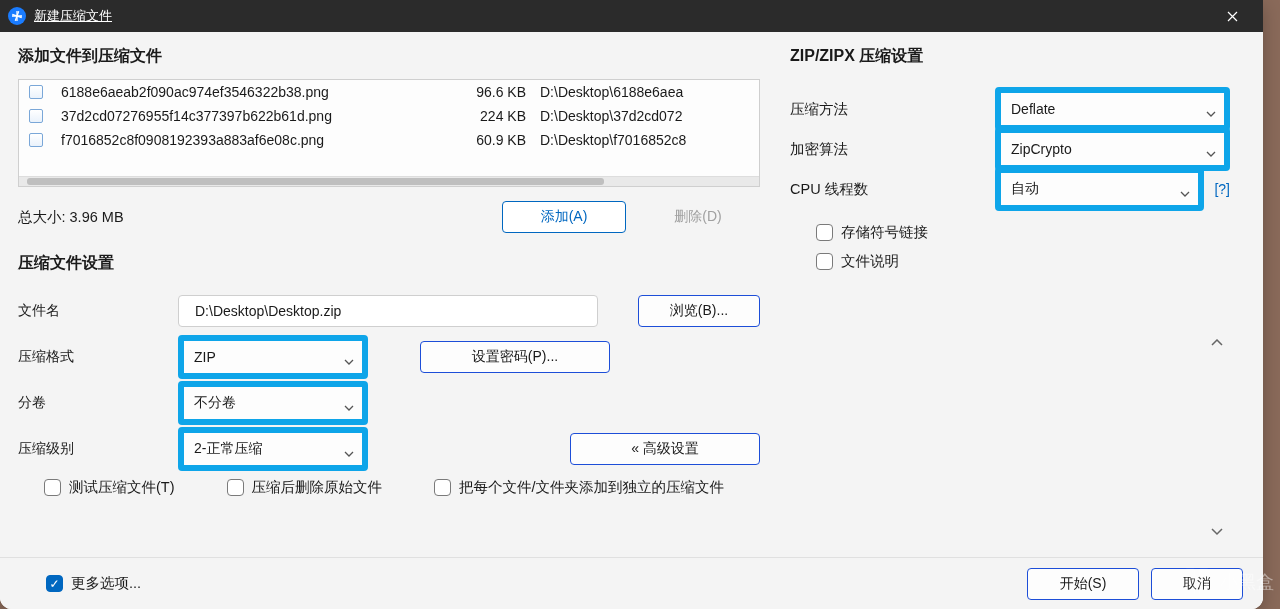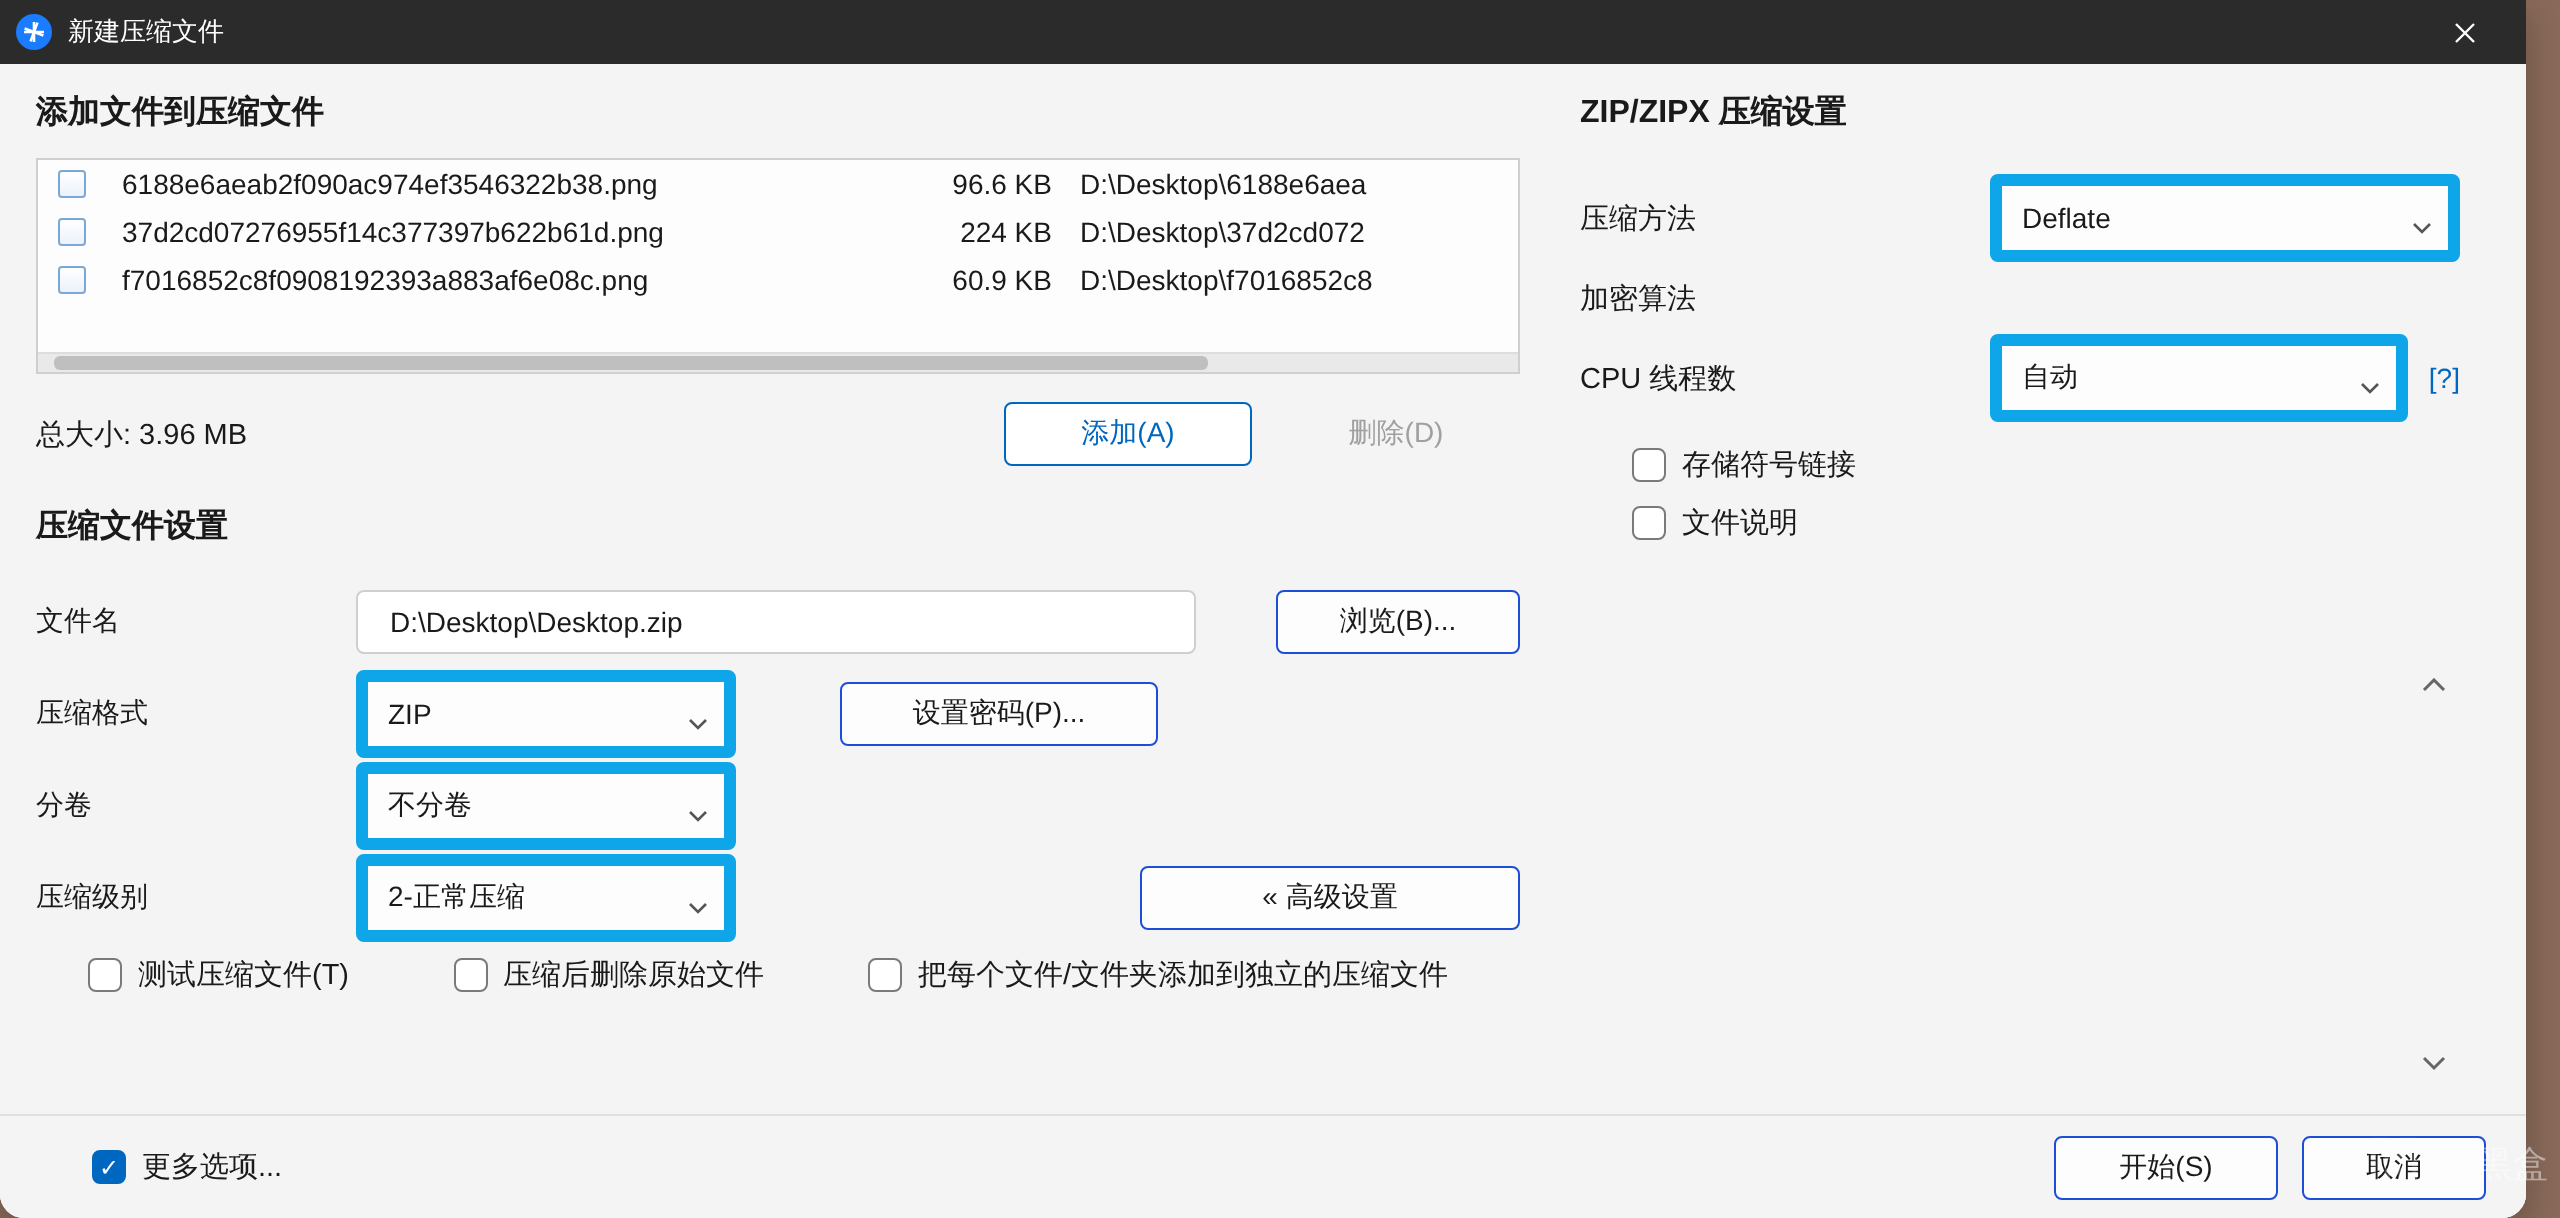--- a/index.html
+++ b/index.html
@@ -34,21 +34,21 @@
       padding: 0 8px;
     }
     .app-icon {
       width: 18px; height: 18px;
       border-radius: 50%;
       background: #1a7cff;
       display: flex; align-items: center; justify-content: center;
       margin-right: 8px;
     }
     .app-icon svg { width:10px; height:10px; fill:#fff; }
-    .titlebar-title { font-size: 13px; flex: 1; }
+    .titlebar-title { font-size: 13px; flex: 1; text-decoration: underline; }
     .titlebar-close {
       width: 46px; height: 32px;
       display: flex; align-items: center; justify-content: center;
       color: #fff;
     }
     .body {
       flex: 1;
       display: flex;
       flex-direction: column;
       background: #f4f4f4;
@@ -154,21 +154,21 @@
       font-size:14px;
       display:flex; align-items:center;
       position:relative;
       min-width: 190px;
     }
     .select .chev, .chev-alone {
       position:absolute; right:8px; top:50%; transform:translateY(-50%);
       width:10px; height:10px;
     }
     .chev-svg { width:10px; height:6px; }
-    .btn-pwd { width: 159px; }
+    .btn-pwd { width: 190px; }
     .btn-adv { width: 190px; }
 
     .check-row { display:flex; align-items:center; gap: 26px; margin-top:6px; }
     .chk { display:flex; align-items:center; gap:8px; font-size:14.5px;margin-left:26px; }
     .chkbox {
       width:17px; height:17px; border:1.5px solid #7a7a7a; border-radius:4px; background:#fff;
       display:flex; align-items:center; justify-content:center; flex-shrink:0;
     }
     .chkbox.checked { background:#0067c0; border-color:#0067c0; }
     .chkbox.checked::after { content:"✓"; color:#fff; font-size:12px; line-height:1; }
@@ -346,20 +346,26 @@
           <div class="select right-select">
             <span>Deflate</span>
             <span class="chev"><svg class="chev-svg" viewBox="0 0 10 6">
                   <path d="M1 1 L5 5 L9 1" stroke="#555" stroke-width="1.3" fill="none"></path>
                 </svg></span>
           </div>
         </div>
 
         <div class="right-row">
           <div class="right-label">加密算法</div>
+          <div class="select right-select">
+            <span>ZipCrypto</span>
+            <span class="chev"><svg class="chev-svg" viewBox="0 0 10 6">
+                  <path d="M1 1 L5 5 L9 1" stroke="#555" stroke-width="1.3" fill="none"></path>
+                </svg></span>
+          </div>
         </div>
 
         <div class="right-row">
           <div class="right-label">CPU 线程数</div>
           <div class="select right-select">
             <span>自动</span>
             <span class="chev"><svg class="chev-svg" viewBox="0 0 10 6">
                   <path d="M1 1 L5 5 L9 1" stroke="#555" stroke-width="1.3" fill="none"></path>
                 </svg></span>
           </div>

